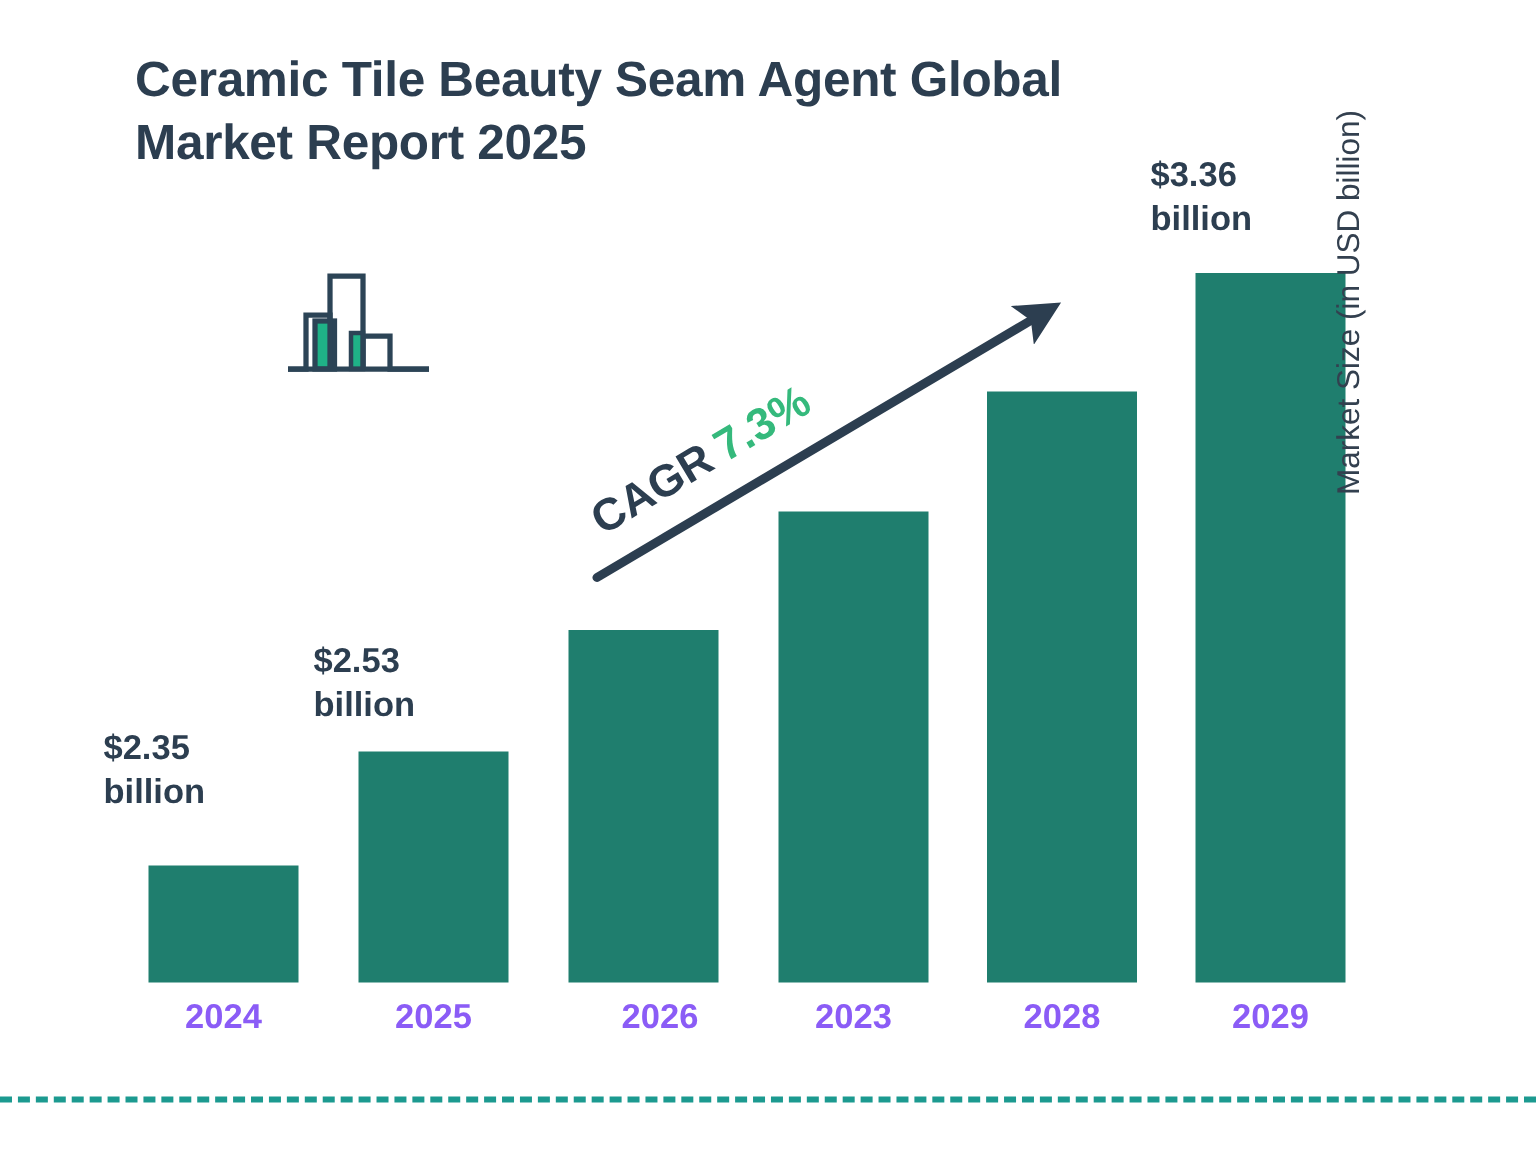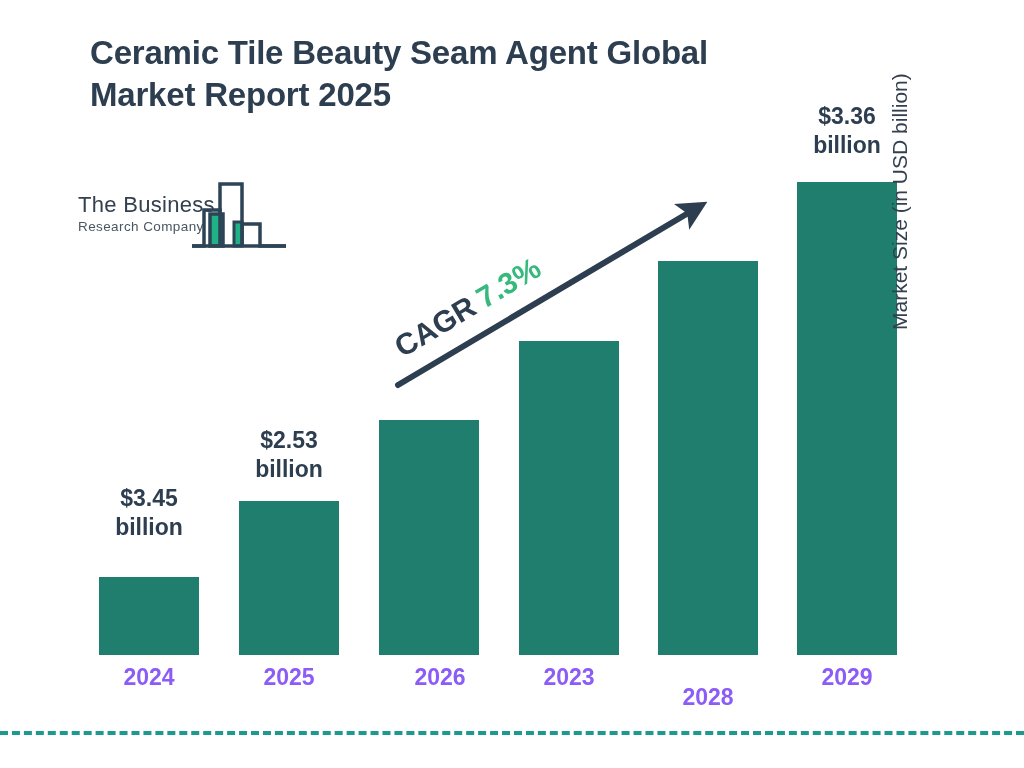--- a/index.html
+++ b/index.html
@@ -68,21 +68,20 @@
     position: absolute;
     left: 0; top: 0;
     width: 1024px; height: 768px;
   }
   .bar {
     position: absolute;
     background: #1f7e6e;
   }
   .bar-value {
     position: absolute;
-    text-align: center;
     font-size: 23px;
     font-weight: bold;
     line-height: 1.28;
     color: #2c3e50;
     white-space: pre-line;
   }
   .x-tick {
     position: absolute;
     text-align: center;
     font-size: 23px;
@@ -130,57 +129,53 @@
 </style>
 </head>
 <body>
 
 <div id="stage">
 
   <div class="chart-title">Ceramic Tile Beauty Seam Agent Global
 Market Report 2025</div>
 
   <div id="logo">
-    <div class="logo-text">
-      <div class="logo-line1">The Business</div>
-      <div class="logo-line2">Research Company</div>
-    </div>
     <div class="logo-mark">
       <svg width="98" height="72" viewBox="0 0 98 72">
         <path d="M2 68 H14 V32 H30 V68" fill="none" stroke="#2c4456" stroke-width="3.5"></path>
         <rect x="20" y="36" width="13" height="32" fill="#1fb287" stroke="#2c4456" stroke-width="3.5"></rect>
         <path d="M30 68 V6 H52 V68" fill="none" stroke="#2c4456" stroke-width="3.5"></path>
         <rect x="44" y="44" width="8" height="24" fill="#1fb287" stroke="#2c4456" stroke-width="3"></rect>
         <path d="M52 68 V46 H70 V68 H96" fill="none" stroke="#2c4456" stroke-width="3.5"></path>
         <line x1="2" y1="68" x2="96" y2="68" stroke="#2c4456" stroke-width="3.5"></line>
       </svg>
     </div>
   </div>
 
   <div id="plot">
 
-    <div class="bar-value" style="left:69px; top:484px; width:160px;">$3.45
+    <div class="bar-value" style="left:69px; top:484px; width:160px;">$2.35
 billion</div>
     <div class="bar-value" style="left:209px; top:426px; width:160px;">$2.53
 billion</div>
     <div class="bar-value" style="left:767px; top:102px; width:160px;">$3.36
 billion</div>
 
     <div class="bar" style="left:99px;  top:577px; width:100px; height:78px;"></div>
     <div class="bar" style="left:239px; top:501px; width:100px; height:154px;"></div>
     <div class="bar" style="left:379px; top:420px; width:100px; height:235px;"></div>
     <div class="bar" style="left:519px; top:341px; width:100px; height:314px;"></div>
     <div class="bar" style="left:658px; top:261px; width:100px; height:394px;"></div>
     <div class="bar" style="left:797px; top:182px; width:100px; height:473px;"></div>
 
     <div class="x-tick" style="left:99px;  width:100px;">2024</div>
     <div class="x-tick" style="left:239px; width:100px;">2025</div>
     <div class="x-tick" style="left:390px; width:100px;">2026</div>
     <div class="x-tick" style="left:519px; width:100px;">2023</div>
-    <div class="x-tick" style="left:658px; width:100px;margin-top:20px;">2028</div>
+    <div class="x-tick" style="left:658px; width:100px;">2028</div>
     <div class="x-tick" style="left:797px; width:100px;">2029</div>
 
     <svg width="1024" height="768" style="position:absolute; left:0; top:0; pointer-events:none;">
       <defs>
         <marker id="arrowhead" markerWidth="5" markerHeight="5" refX="2.6" refY="2.5" orient="auto" markerUnits="strokeWidth">
           <path d="M0,0 L5,2.5 L0,5 L1.1,2.5 Z" fill="#2c3e50"></path>
         </marker>
       </defs>
       <line x1="398" y1="385" x2="695" y2="209" stroke="#2c3e50" stroke-width="6" stroke-linecap="round" marker-end="url(#arrowhead)"></line>
     </svg>

